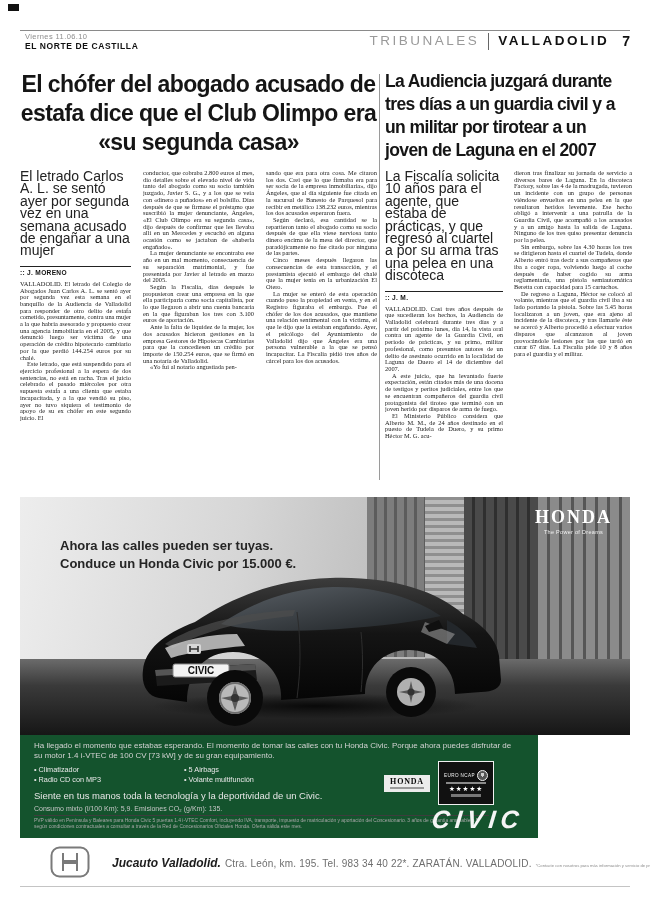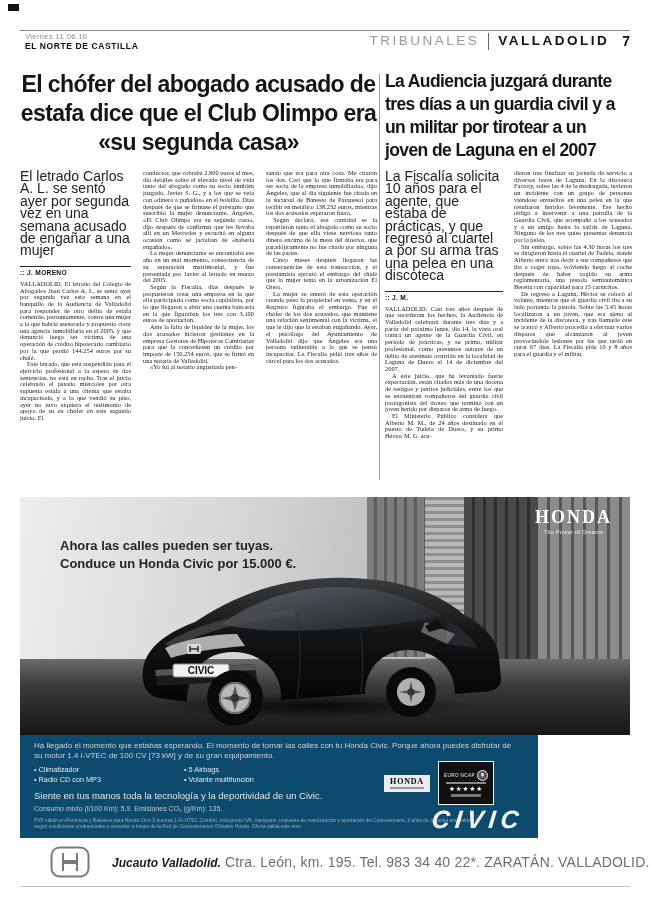--- a/index.html
+++ b/index.html
@@ -62,21 +62,21 @@
               background:radial-gradient(ellipse,rgba(0,0,0,.8) 0%,rgba(0,0,0,0) 70%);}
   .car-svg{position:absolute;left:105px;top:55px;}
 
   .ad-brand{position:absolute;right:18px;top:10px;text-align:center;}
   .ad-brand-name{font-family:"Liberation Serif",serif;font-weight:bold;font-size:18px;color:#fff;letter-spacing:2px;}
   .ad-brand-tag{font-family:"Liberation Sans",sans-serif;font-size:5.5px;color:#f2f2f2;margin-top:1px;letter-spacing:.3px;}
 
   .ad-headline{position:absolute;left:40px;top:30px;font-family:"Liberation Sans",sans-serif;
                font-weight:bold;color:#252525;font-size:13px;line-height:18px;margin-top:10px;}
 
-  .ad-panel{position:absolute;left:0;top:238px;width:518px;height:103px;background:#0c4a6e;color:#ddd;
+  .ad-panel{position:absolute;left:0;top:238px;width:518px;height:103px;background:#14532d;color:#ddd;
             font-family:"Liberation Sans",sans-serif;}
   .ad-intro{position:absolute;left:14px;top:6px;width:478px;font-size:8px;line-height:10px;color:#d2d2d2;}
   .ad-feats{position:absolute;left:14px;top:30px;display:flex;gap:0;}
   .feat-col{font-size:7.3px;line-height:10px;color:#e8e8e8;}
   .feat-col p{margin:0;}
   .feat-col p::before{content:"• ";}
   .fc1{width:150px;} .fc2{width:160px;} .fc3{width:170px;}
   .ad-tagline{position:absolute;left:14px;top:55px;font-size:9.5px;color:#e5e5e5;}
   .ad-consumption{position:absolute;left:14px;top:70px;font-size:7px;color:#c7c7c7;}
   .ad-finerule{position:absolute;left:14px;top:80px;width:455px;height:1px;background:#3d3d3d;}
@@ -95,21 +95,21 @@
   .ncap-stars{font-size:6.5px;color:#fff;letter-spacing:1px;}
   .ncap-bot{width:30px;height:3px;background:#777;}
   .civic-wordmark{position:absolute;right:14px;bottom:4px;font-family:"Liberation Sans",sans-serif;
                   font-weight:bold;font-style:italic;font-size:25px;color:#f5f5f5;letter-spacing:5px;transform:skewX(-6deg);}
 
   .ad-dealer{position:absolute;left:0;top:341px;width:610px;height:48px;background:#fff;
              border-bottom:1px solid #c4c4c4;display:flex;align-items:center;}
   .dealer-logo{margin-left:30px;flex:none;}
   .dealer-text{margin-left:22px;white-space:nowrap;}
   .dealer-name{font-family:"Liberation Sans",sans-serif;font-weight:bold;font-style:italic;font-size:12px;color:#1c1c1c;}
-  .dealer-address{font-family:"Liberation Sans",sans-serif;font-size:14px;color:#6e6e6e;letter-spacing:.2px;}
+  .dealer-address{font-family:"Liberation Sans",sans-serif;font-size:10px;color:#6e6e6e;letter-spacing:.2px;}
   .dealer-note{font-family:"Liberation Sans",sans-serif;font-size:4.2px;color:#8d8d8d;}
 </style>
 </head>
 <body>
 
 <div class="abs print-mark"></div>
 
 <div class="abs hdr-rule"></div>
 <div class="abs hdr-date">Viernes 11.06.10</div>
 <div class="abs hdr-masthead">EL NORTE DE CASTILLA</div>

